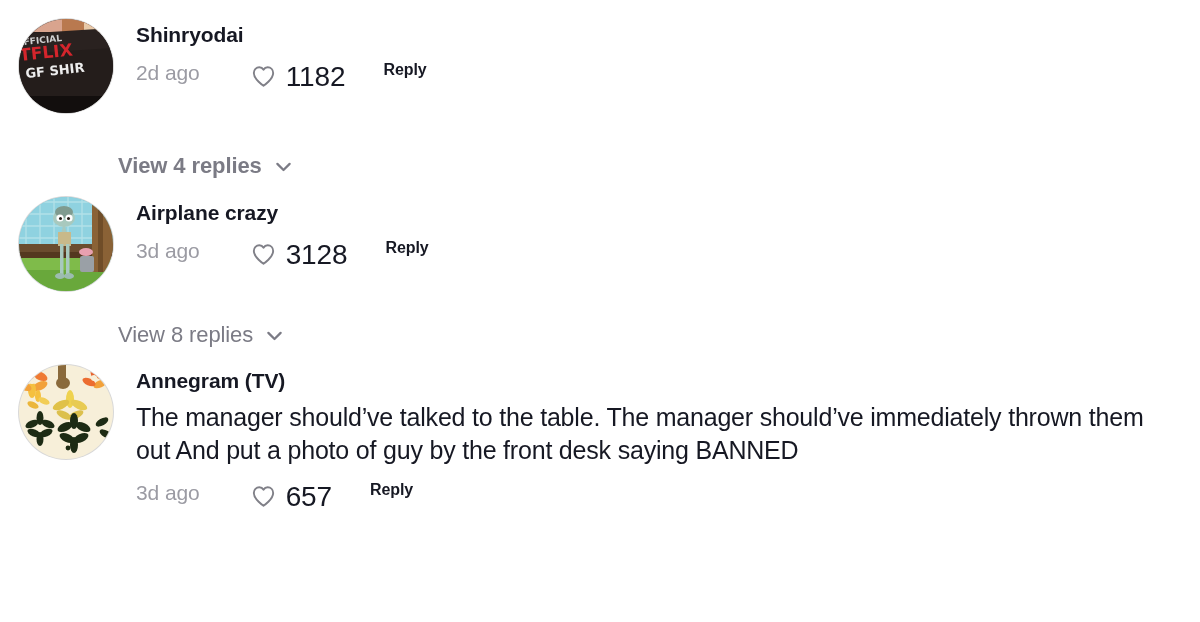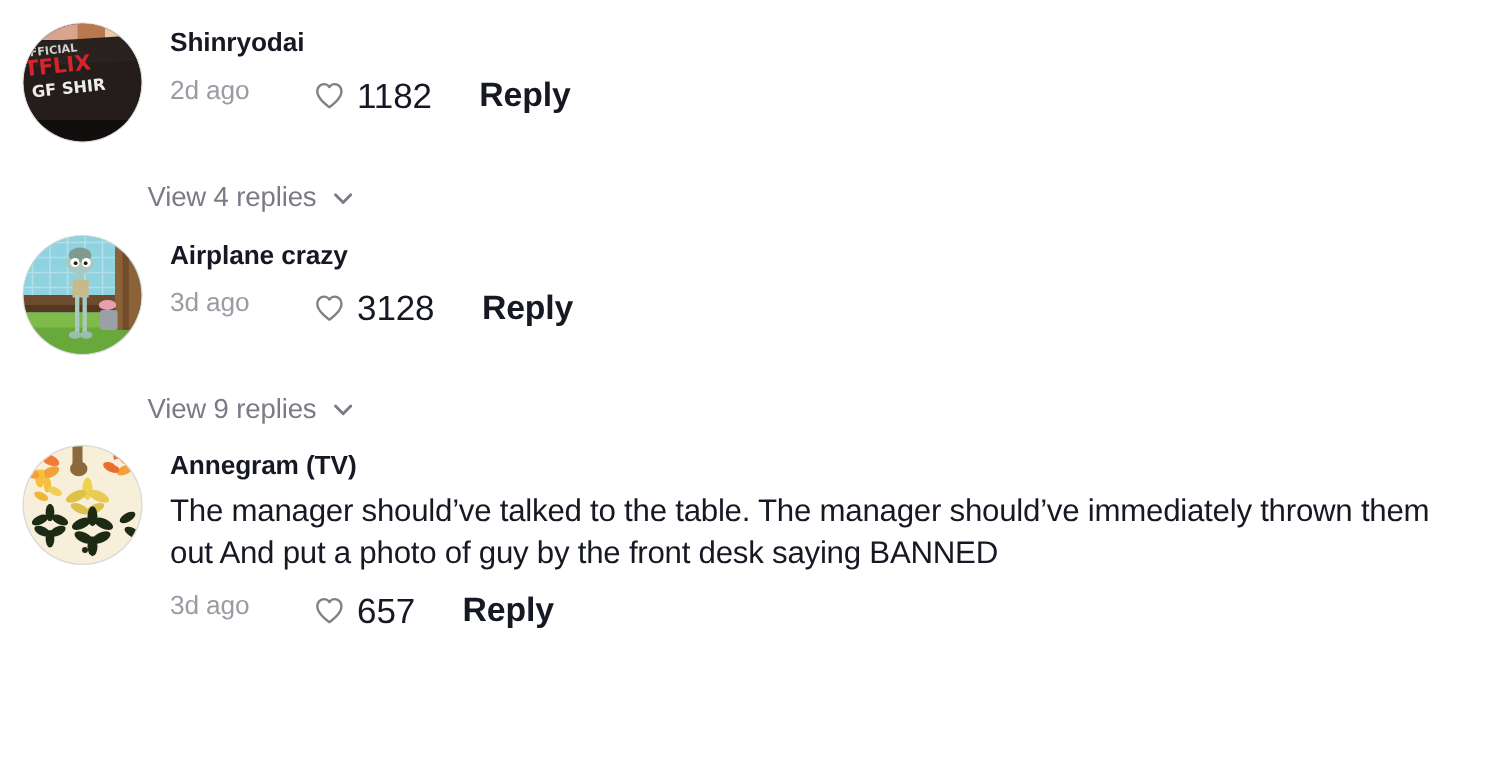--- a/index.html
+++ b/index.html
@@ -88,36 +88,36 @@
     height: 27px;
     display: block;
   }
   .like-count {
     font-size: 28px;
     color: #161823;
     margin-left: 9px;
     letter-spacing: -0.1px;
   }
   .reply-btn {
-    font-size: 27px;
+    font-size: 16px;
     font-weight: bold;
     color: #161823;
     margin-left: 38px;
     letter-spacing: -0.1px;
     cursor: pointer;
   }
 
   
   .view-replies {
     display: flex;
     align-items: center;
     margin-left: 118px;
     cursor: pointer;
   }
-  .view-replies-1 { margin-top: 31px; }
+  .view-replies-1 { margin-top: 39px; font-weight: bold; }
   .view-replies-2 { margin-top: 30px; }
   .view-replies-label {
     font-size: 22px;
     color: #7b7b85;
     letter-spacing: -0.1px;
   }
   .chevron-icon {
     width: 21px;
     height: 21px;
     margin-left: 11px;
@@ -220,21 +220,21 @@
             <path d="M12 20.2 C12 20.2 3.4 14.6 3.4 8.9 C3.4 5.9 5.6 3.8 8.3 3.8 C10.1 3.8 11.3 4.8 12 5.9 C12.7 4.8 13.9 3.8 15.7 3.8 C18.4 3.8 20.6 5.9 20.6 8.9 C20.6 14.6 12 20.2 12 20.2 Z" fill="none" stroke="#808088" stroke-width="1.7" stroke-linejoin="round"></path>
           </svg>
           <span class="like-count">3128</span>
         </span>
         <span class="reply-btn">Reply</span>
       </div>
     </div>
   </div>
 
   <div class="view-replies view-replies-2">
-    <span class="view-replies-label">View 9 replies</span>
+    <span class="view-replies-label">View 8 replies</span>
     <svg class="chevron-icon" viewBox="0 0 24 24">
       <path d="M5 9 L12 16 L19 9" fill="none" stroke="#7b7b85" stroke-width="2.6" stroke-linecap="round" stroke-linejoin="round"></path>
     </svg>
   </div>
 
   <div class="comment comment-3">
     <div class="avatar">
       <svg viewBox="0 0 96 96">
         <defs>
           <clipPath id="c3">

